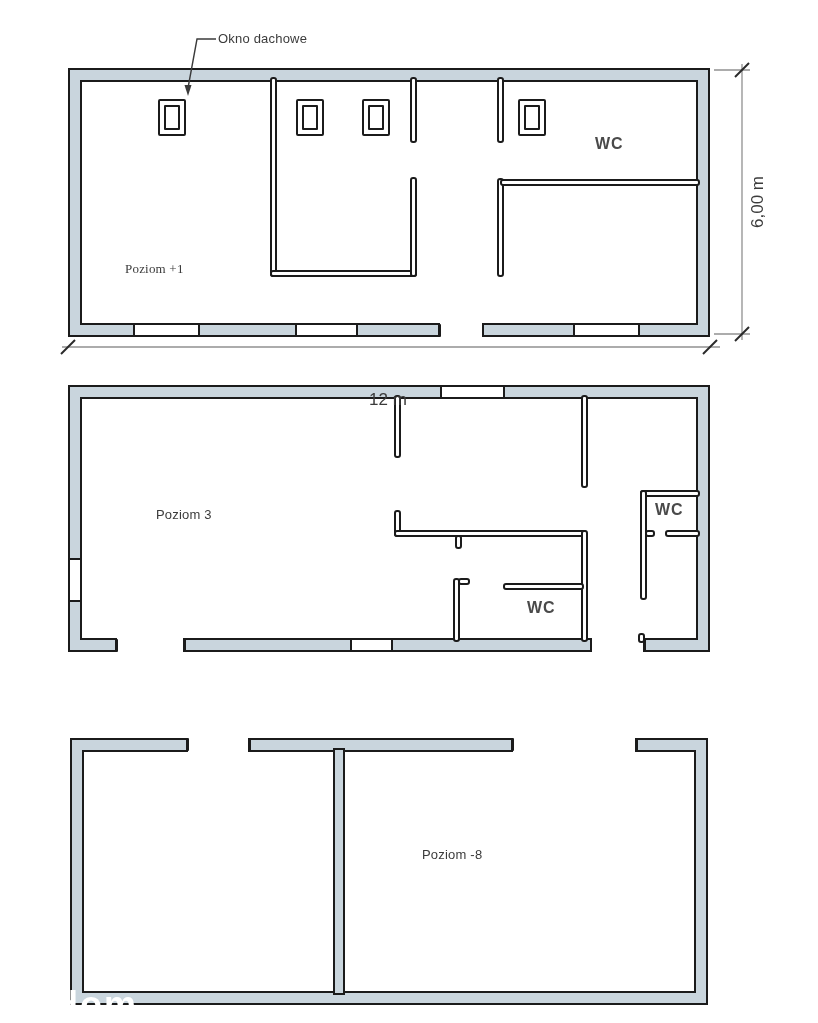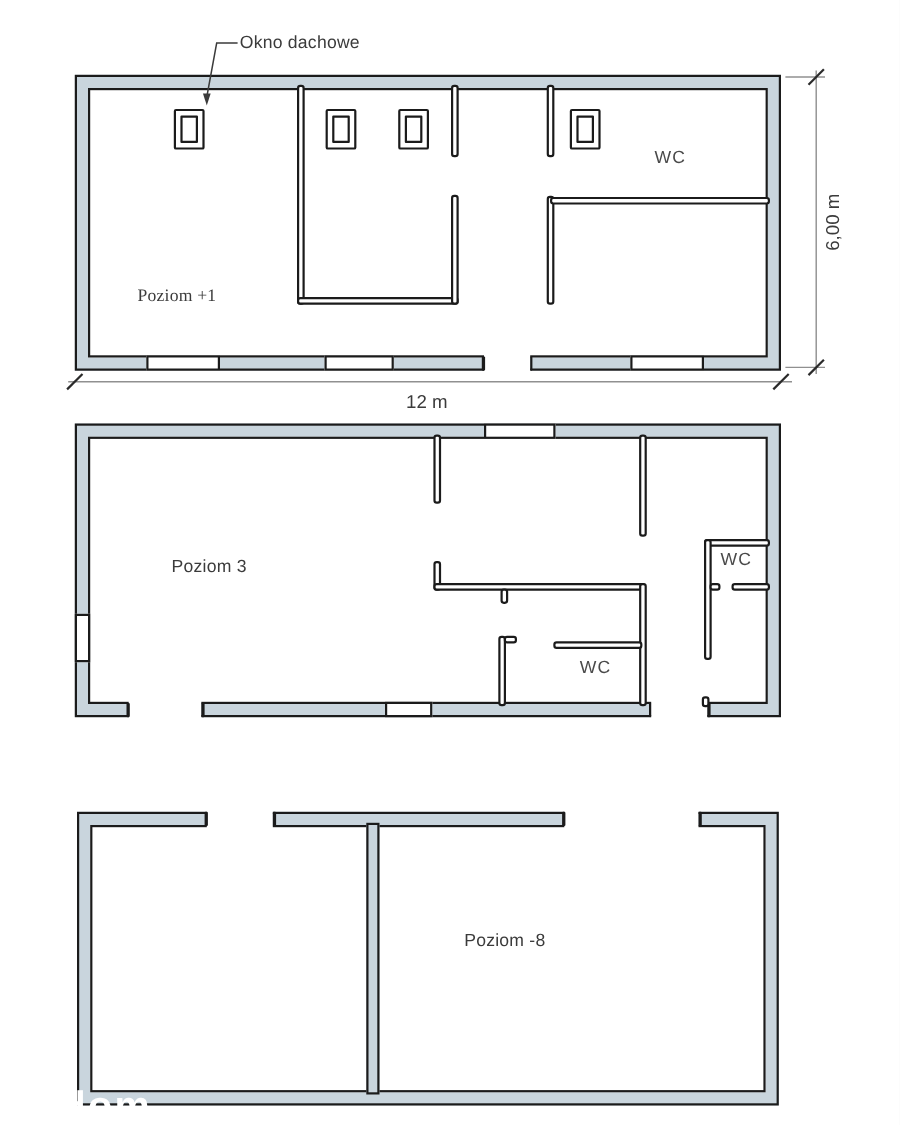--- a/index.html
+++ b/index.html
@@ -17,27 +17,27 @@
   .win{position:absolute;box-sizing:border-box;background:var(--background);
        border:2px solid var(--line);}
   .mask{position:absolute;background:var(--background);}
   .cap{position:absolute;background:var(--line);border-radius:1px;}
   .iwall{position:absolute;box-sizing:border-box;background:var(--background);
          border:2px solid var(--line);border-radius:3px;}
   .rw-outer{position:absolute;box-sizing:border-box;background:var(--background);
             border:2px solid var(--line);border-radius:2px;}
   .rw-inner{position:absolute;box-sizing:border-box;background:var(--background);
             border:2px solid var(--line);border-radius:1px;}
-  .lbl{position:absolute;font-size:16px;color:var(--text);white-space:nowrap;
+  .lbl{position:absolute;font-size:13px;color:var(--text);white-space:nowrap;
        letter-spacing:.2px;}
   .wc{position:absolute;font-size:16px;color:var(--wc-text);white-space:nowrap;
-      letter-spacing:1px;}
+      letter-spacing:1px;font-weight:bold;}
   .dimlbl{position:absolute;font-size:17px;color:var(--text);white-space:nowrap;}
   #dim-h-label{transform:translate(-50%,-50%) rotate(-90deg);}
-  #dim-w-label{transform:translate(-50%,-50%);}
+  #dim-w-label{transform:translate(-50%,-50%);margin-top:34px;}
   #overlay{position:absolute;left:0;top:0;pointer-events:none;}
   #overlay .leader{stroke:var(--text);stroke-width:1.4;fill:none;}
   #overlay .arrow{fill:var(--text);stroke:none;}
   #overlay .dim{stroke:var(--dim-line);stroke-width:1.3;}
   #overlay .tick{stroke:#2a2a2a;stroke-width:2;}
   .watermark{position:absolute;color:var(--watermark);font-weight:bold;
              font-size:36px;letter-spacing:2px;z-index:50;}
 </style>
 </head>
 <body>

